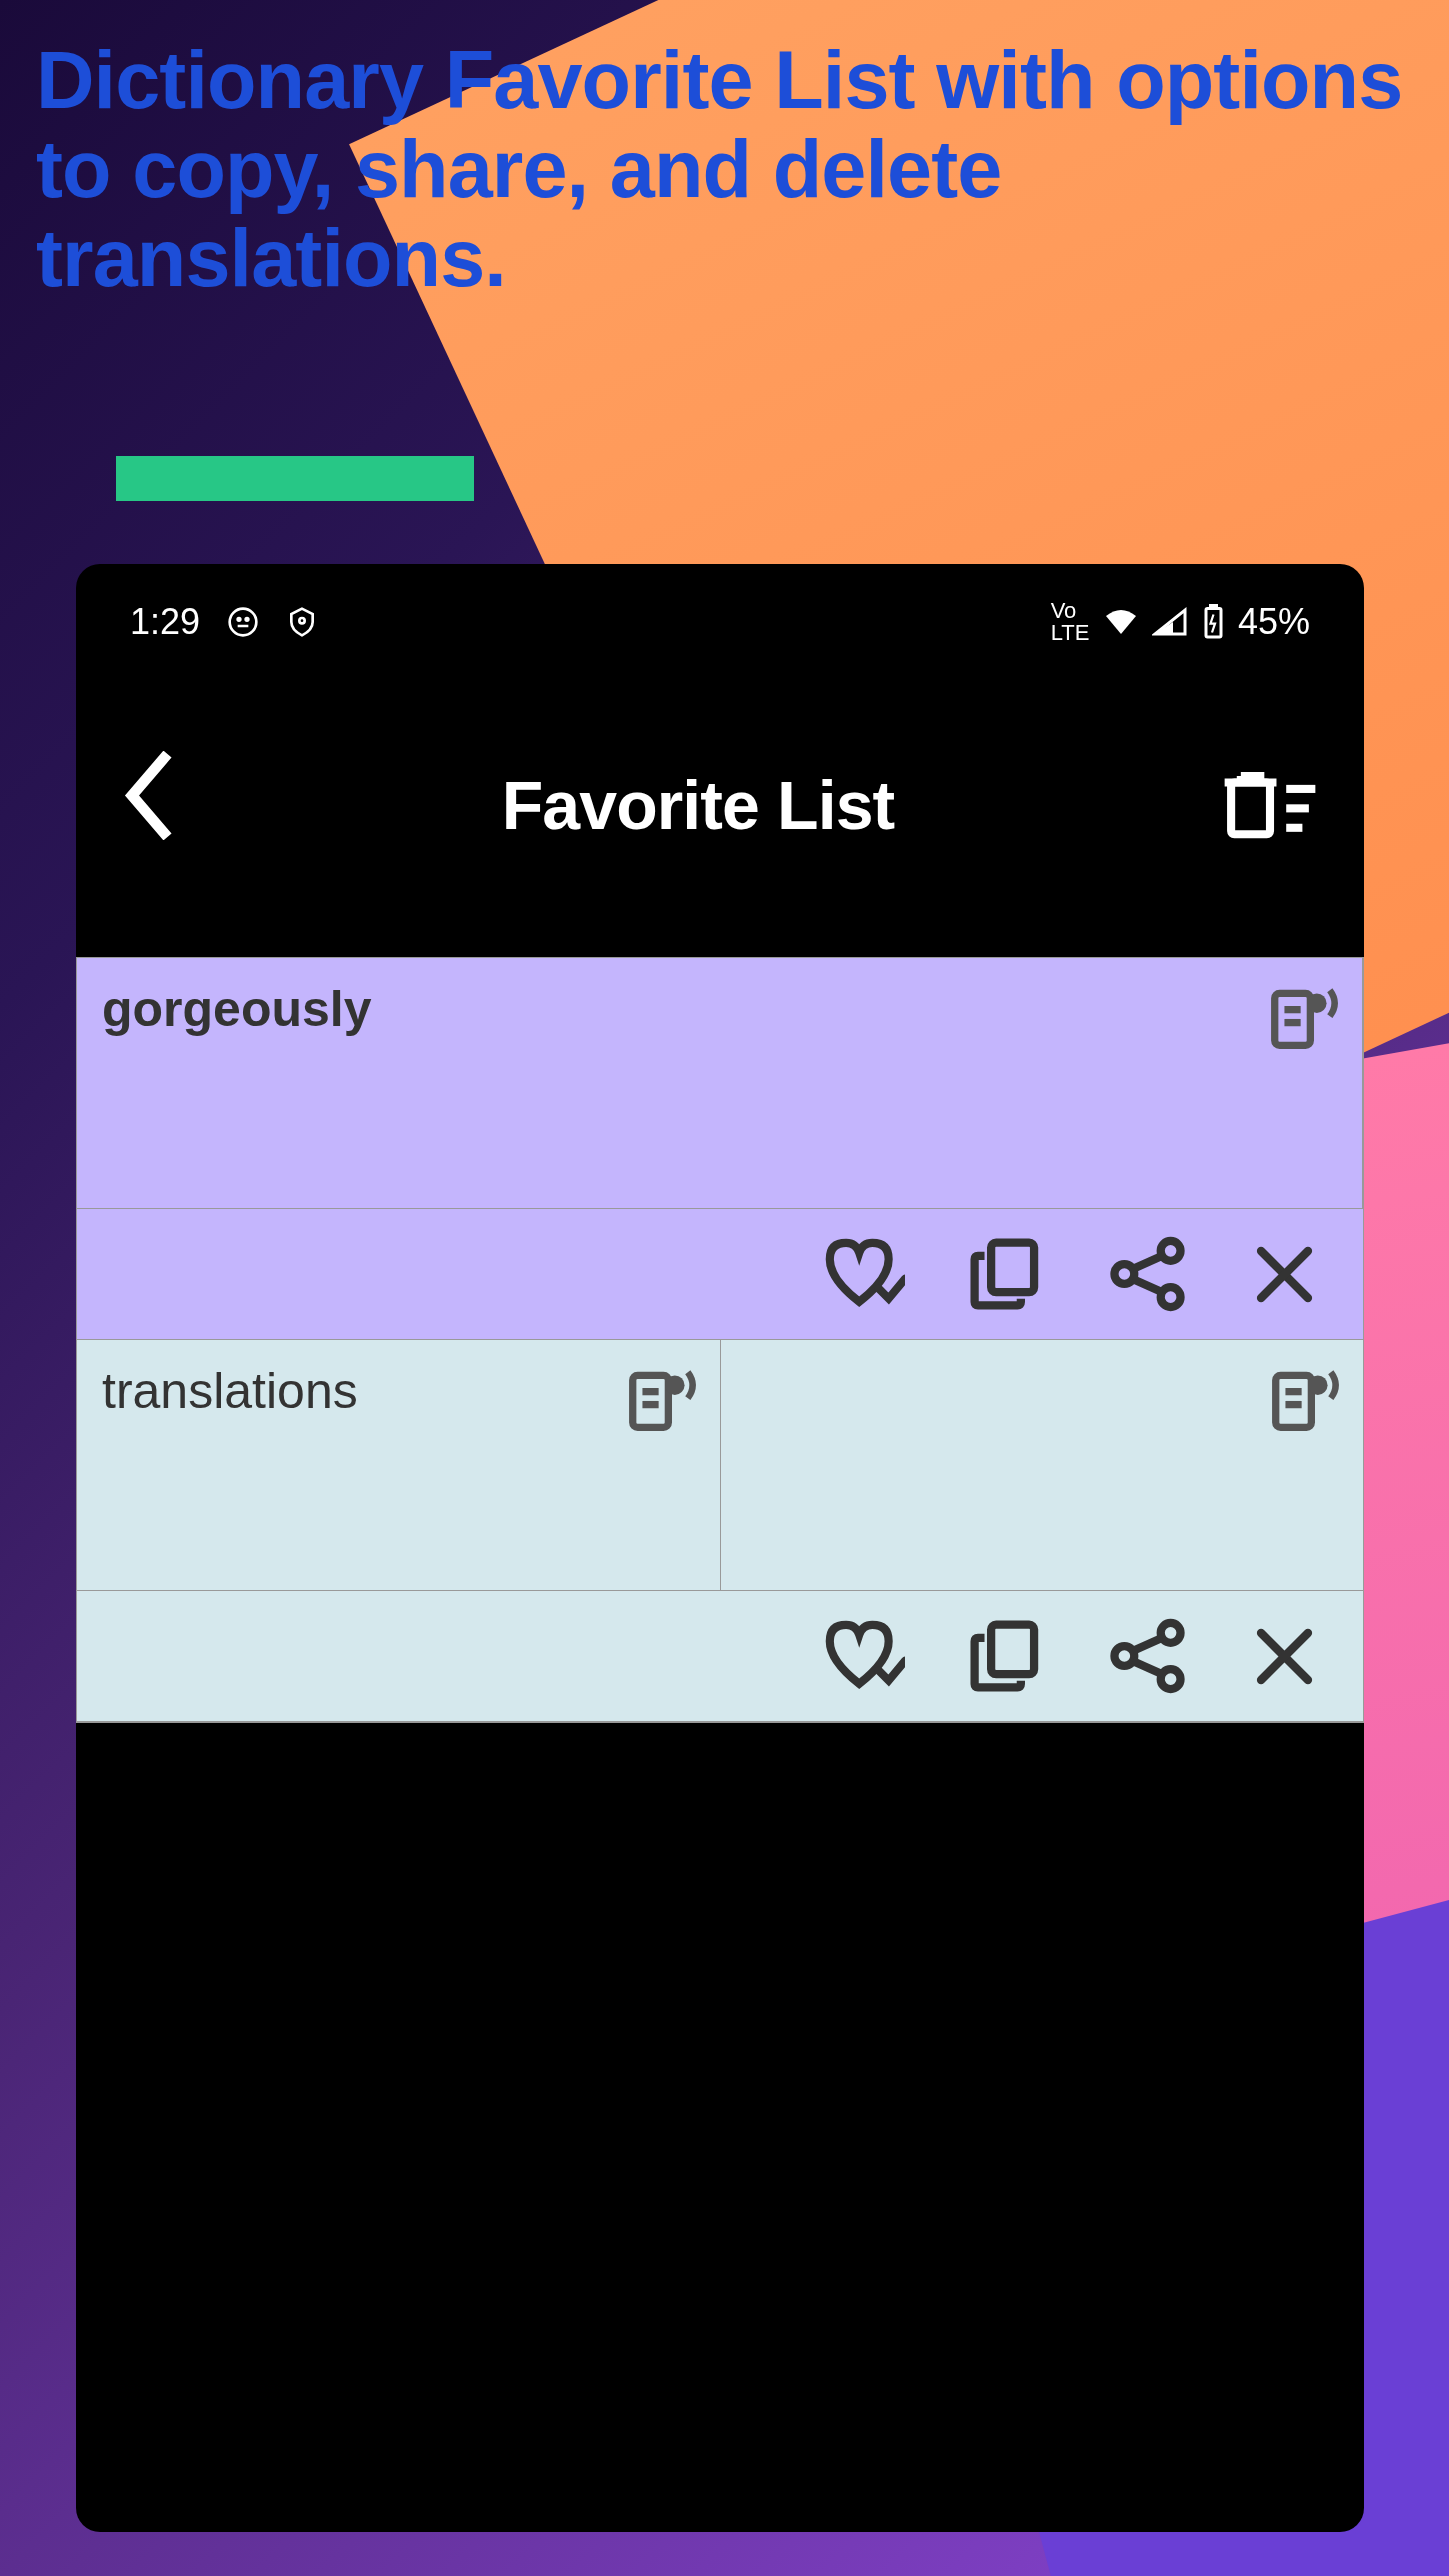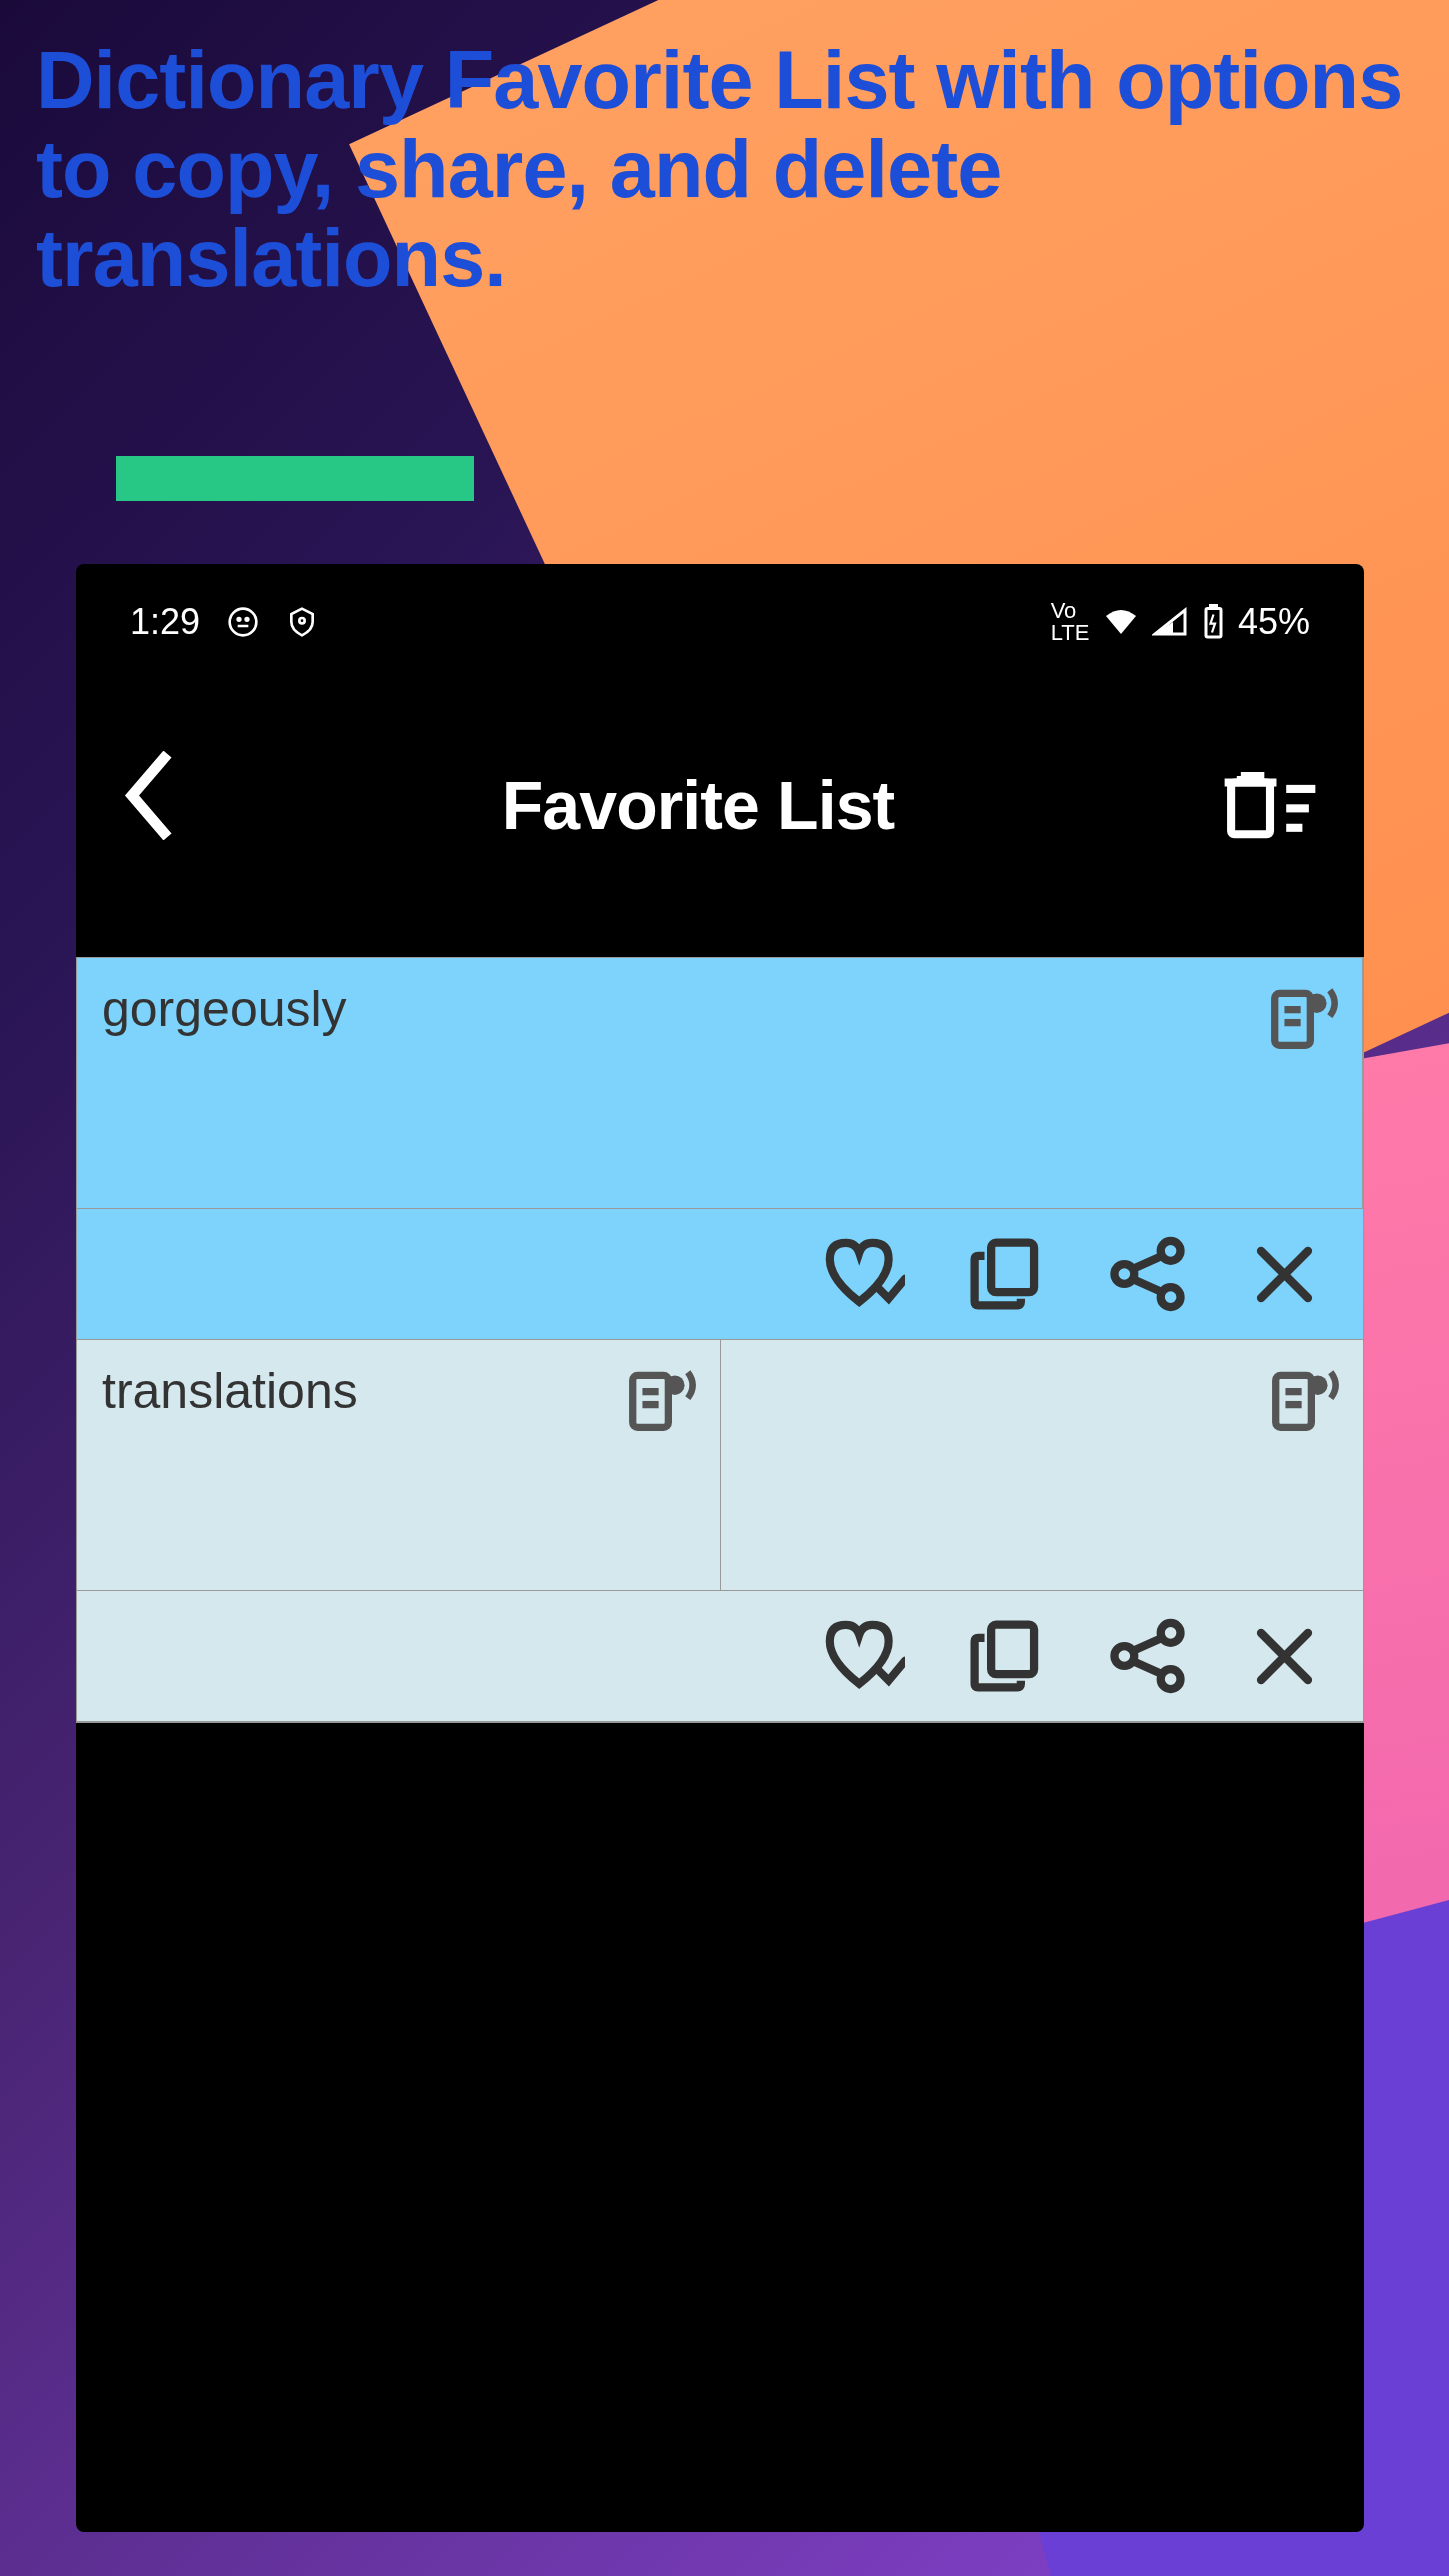--- a/index.html
+++ b/index.html
@@ -67,21 +67,21 @@
   z-index: 10;
 }
 
 .phone {
   position: absolute;
   top: 564px;
   left: 76px;
   width: 1288px;
   height: 1968px;
   background: #000;
-  border-radius: 8px;
+  border-radius: 24px;
   z-index: 20;
   overflow: hidden;
 }
 
 .status-bar {
   display: flex;
   justify-content: space-between;
   align-items: center;
   padding: 36px 54px 18px 54px;
   color: white;
@@ -133,21 +133,21 @@
 
 .list-container {
   background: white;
   border: 1.8px solid #999;
 }
 
 .entry {
   border-bottom: 1.8px solid #999;
 }
 
-.entry.orange { background: #7dd3fc; }
+.entry.orange { background: #c4b5fd; font-weight: bold; }
 .entry.blue { background: #d5e8ed; }
 
 .entry-row {
   display: flex;
   border-bottom: 1.8px solid #999;
 }
 
 .entry-cell {
   flex: 1;
   padding: 22.4px 25px;

